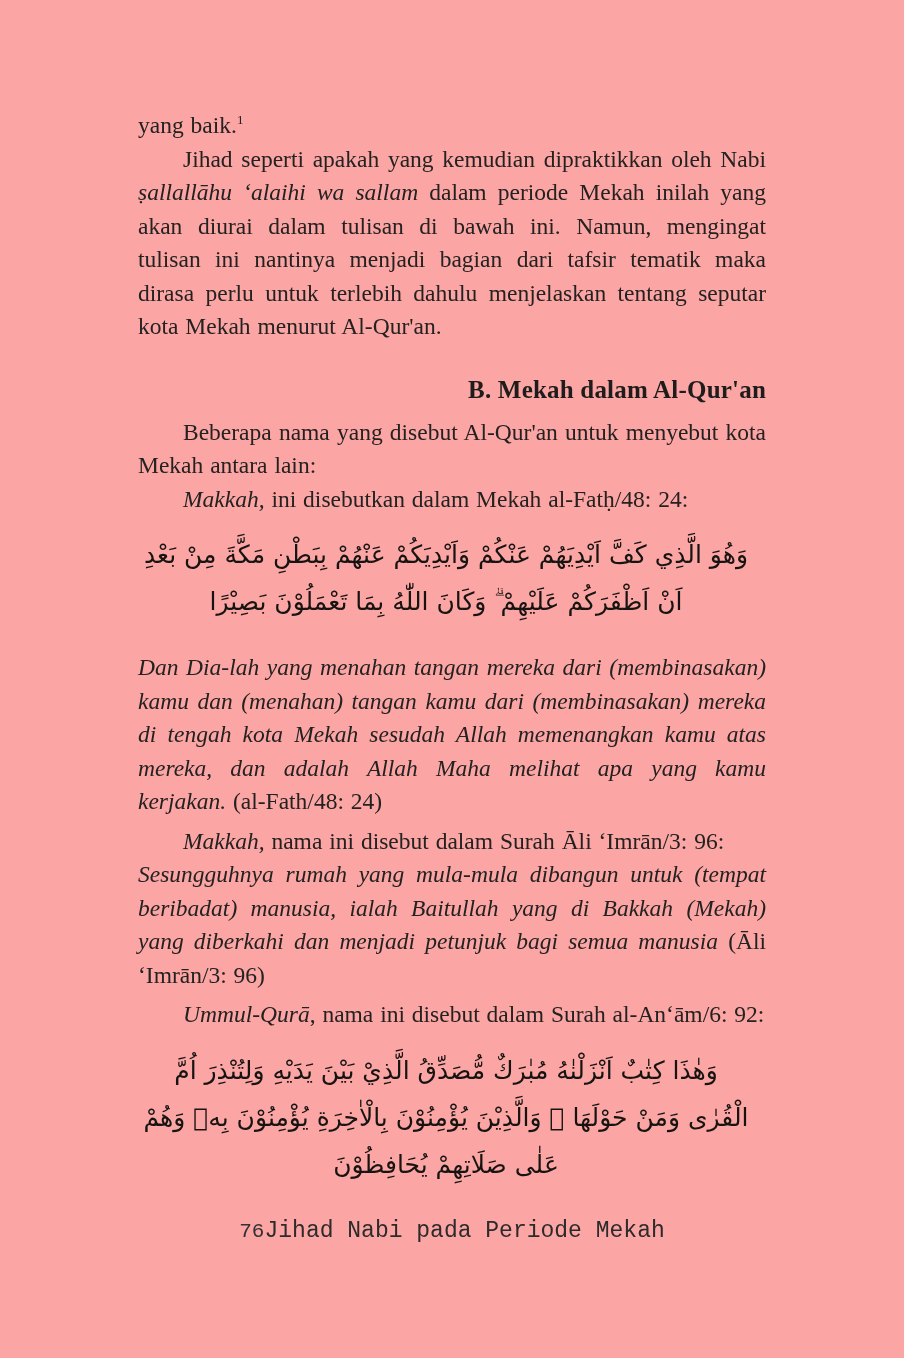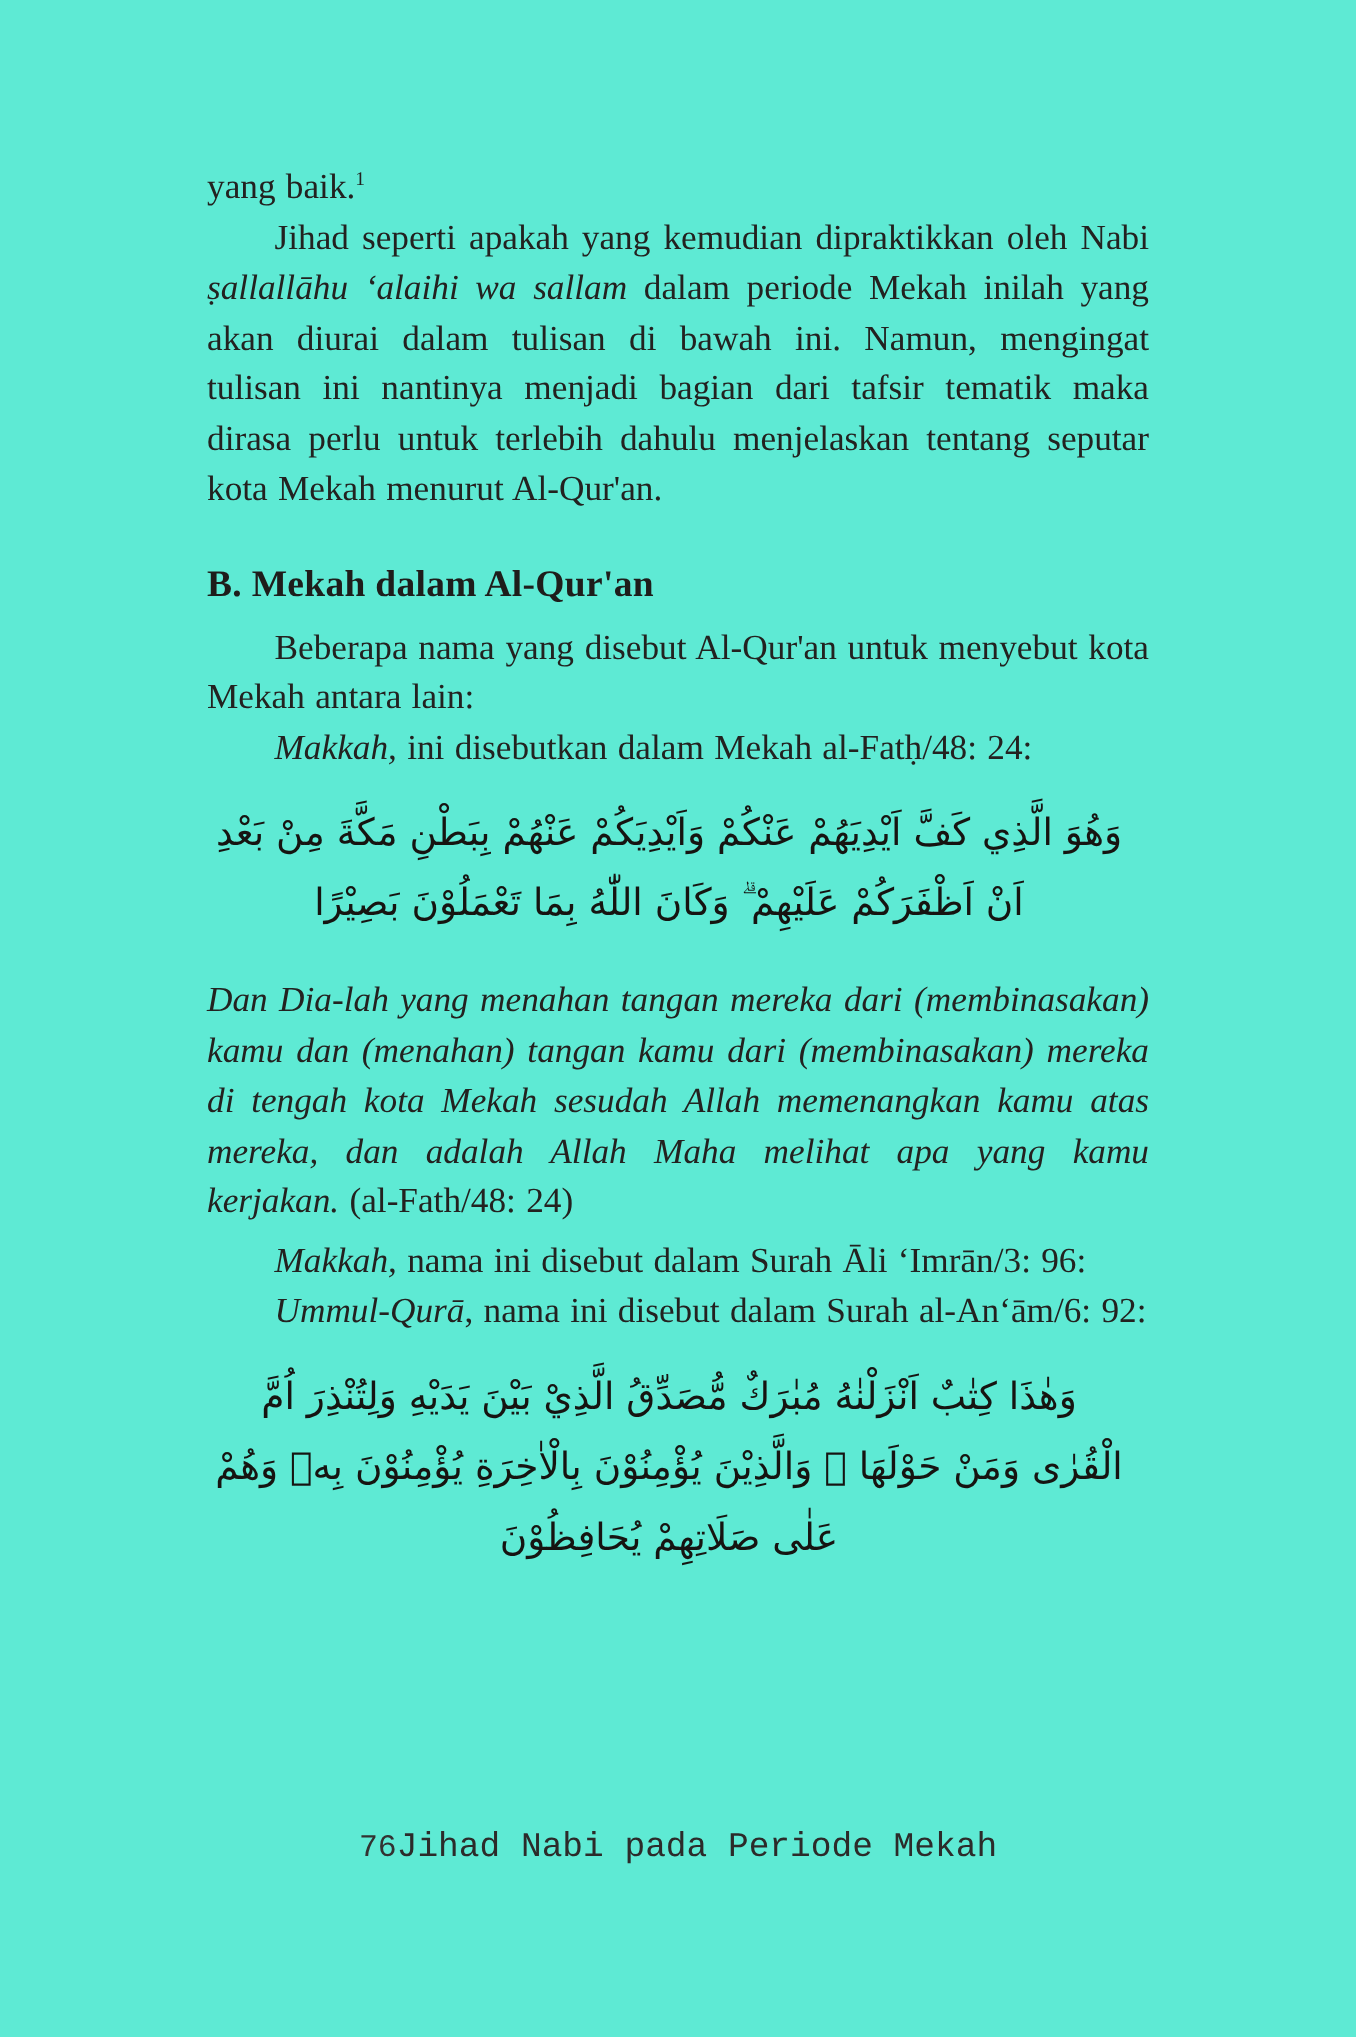--- a/index.html
+++ b/index.html
@@ -4,21 +4,21 @@
 <style>
   html, body {
     margin: 0;
     padding: 0;
     background: #ffffff;
   }
   .page {
     position: relative;
     width: 904px;
     height: 1358px;
-    background: #5eead4;
+    background: #fca5a5;
     overflow: hidden;
     font-family: "Liberation Serif", "DejaVu Serif", serif;
     color: #232220;
   }
   .content {
     position: absolute;
     left: 138px;
     top: 109px;
     width: 628px;
   }
@@ -36,20 +36,21 @@
     line-height: 0;
     vertical-align: super;
   }
   h2.section-heading {
     margin: 29px 0 10px 0;
     font-size: 25px;
     line-height: 33px;
     font-weight: bold;
     color: #1e1d1b;
     letter-spacing: 0.2px;
+    text-align: right;
   }
   .arabic-verse {
     direction: rtl;
     unicode-bidi: embed;
     font-family: "DejaVu Sans", sans-serif;
     font-size: 25px;
     line-height: 47px;
     text-align: center;
     color: #161411;
     margin: 15px 12px 26px 0;
@@ -93,20 +94,21 @@
 
     <p class="body-text indent"><span class="italic">Makkah,</span><span> ini disebutkan dalam Mekah al-Fatḥ/48: 24:</span></p>
 
     <div class="arabic-verse" lang="ar" dir="rtl">وَهُوَ الَّذِي كَفَّ اَيْدِيَهُمْ عَنْكُمْ وَاَيْدِيَكُمْ عَنْهُمْ بِبَطْنِ مَكَّةَ مِنْ بَعْدِ اَنْ اَظْفَرَكُمْ عَلَيْهِمْ ۗ وَكَانَ اللّٰهُ بِمَا تَعْمَلُوْنَ بَصِيْرًا</div>
 
     <p class="body-text translation"><span class="italic">Dan Dia-lah yang menahan tangan mereka dari (membinasakan) kamu dan (menahan) tangan kamu dari (membinasakan) mereka di tengah kota Mekah sesudah Allah memenangkan kamu atas mereka, dan adalah Allah Maha melihat apa yang kamu kerjakan.</span><span> (al-Fath/48: 24)</span></p>
 
     <p class="body-text indent"><span class="italic">Makkah,</span><span> nama ini disebut dalam Surah Āli ‘Imrān/3: 96:</span></p>
 
 
+    <p class="body-text translation"><span class="italic">Sesungguhnya rumah yang mula-mula dibangun untuk (tempat beribadat) manusia, ialah Baitullah yang di Bakkah (Mekah) yang diberkahi dan menjadi petunjuk bagi semua manusia</span><span> (Āli ‘Imrān/3: 96)</span></p>
 
     <p class="body-text indent"><span class="italic">Ummul-Qurā</span><span>, nama ini disebut dalam Surah al-An‘ām/6: 92:</span></p>
 
     <div class="arabic-verse" lang="ar" dir="rtl">وَهٰذَا كِتٰبٌ اَنْزَلْنٰهُ مُبٰرَكٌ مُّصَدِّقُ الَّذِيْ بَيْنَ يَدَيْهِ وَلِتُنْذِرَ اُمَّ الْقُرٰى وَمَنْ حَوْلَهَا ۗ وَالَّذِيْنَ يُؤْمِنُوْنَ بِالْاٰخِرَةِ يُؤْمِنُوْنَ بِهٖ وَهُمْ عَلٰى صَلَاتِهِمْ يُحَافِظُوْنَ</div>
 
   </div>
 
   <div class="footer">
     <span class="page-number">76</span>
     <span class="running-title">Jihad Nabi pada Periode Mekah</span>

